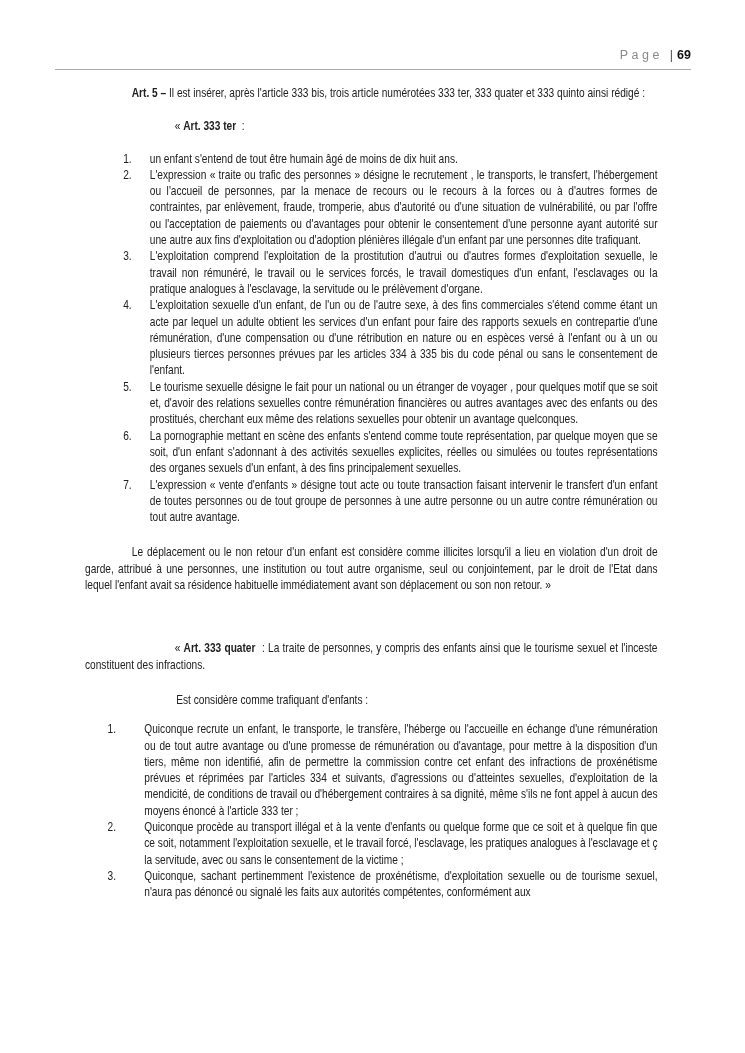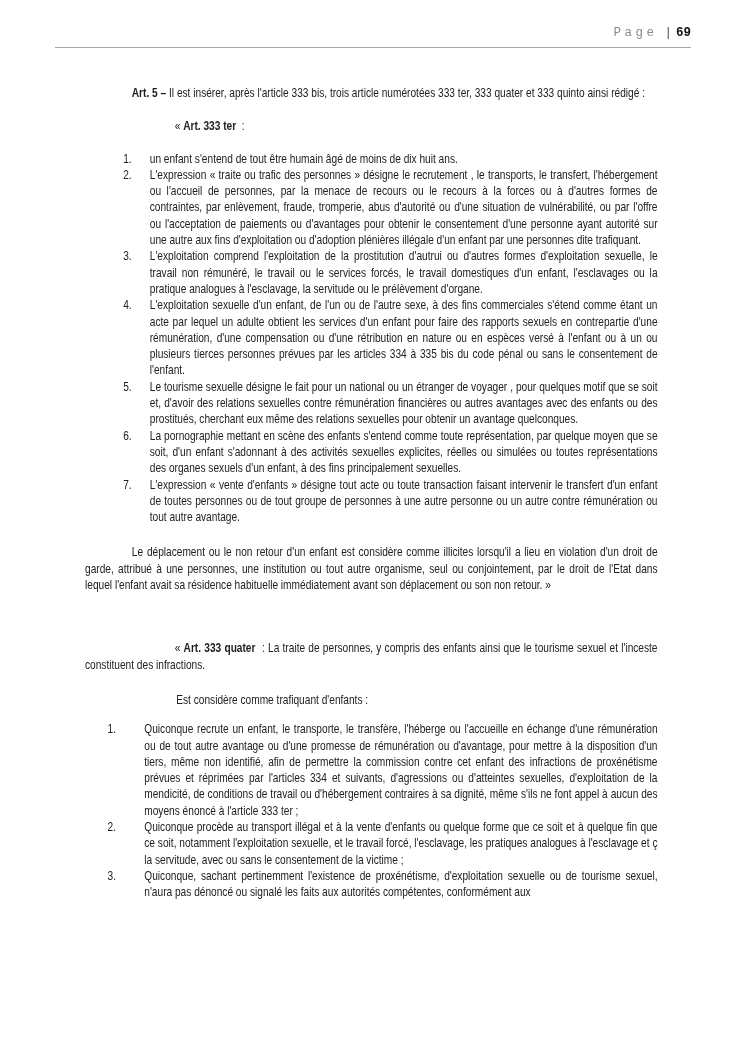--- a/index.html
+++ b/index.html
@@ -13,28 +13,27 @@
     height: 1053px;
     background: #ffffff;
     overflow: hidden;
     font-family: "Liberation Sans", sans-serif;
   }
   
   .header {
     position: absolute;
     left: 55px;
     right: 54px;
-    top: 26px;
+    top: 48px;
     text-align: right;
     border-bottom: 1px solid #a9a9a9;
     padding-bottom: 6px;
     font-size: 12.5px;
     line-height: 15px;
     white-space: nowrap;
-    font-family: Liberation Mono, monospace;
   }
   .header .pw {
     color: #8a8a8a;
     letter-spacing: 3.5px;
   }
   .header .sep {
     color: #4f4f4f;
     margin: 0 4px 0 7px;
   }
   .header .pn {

